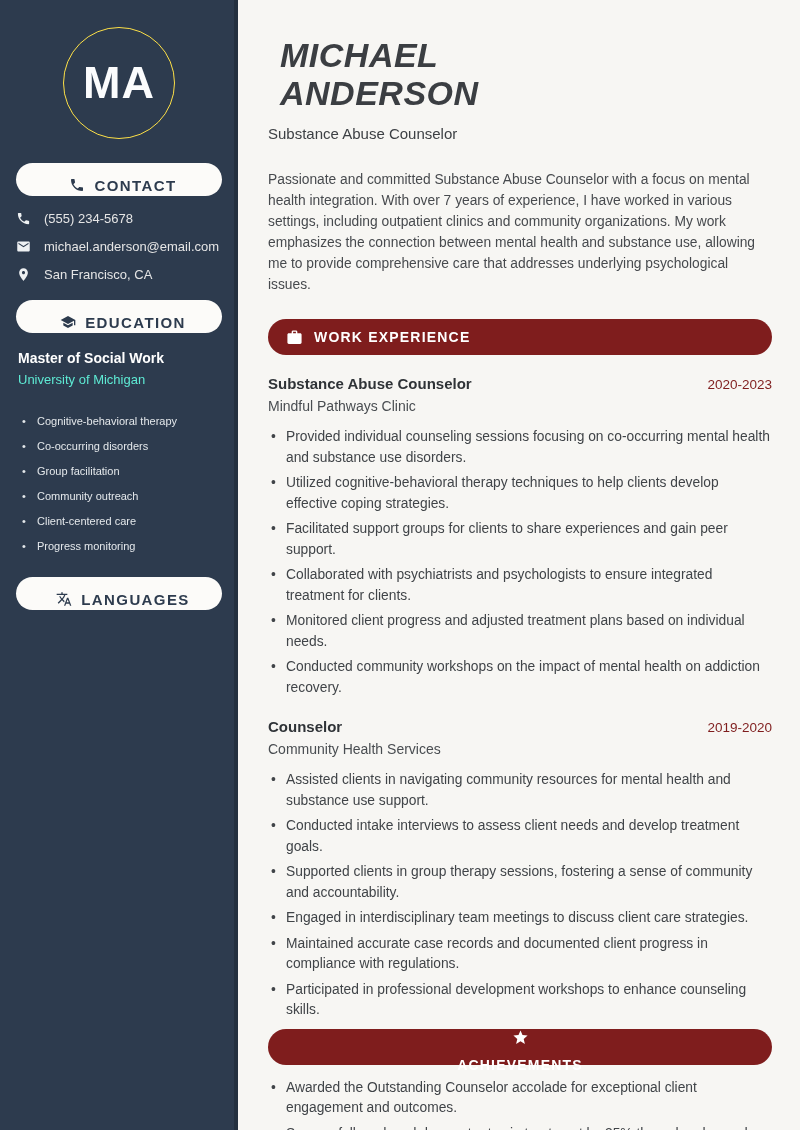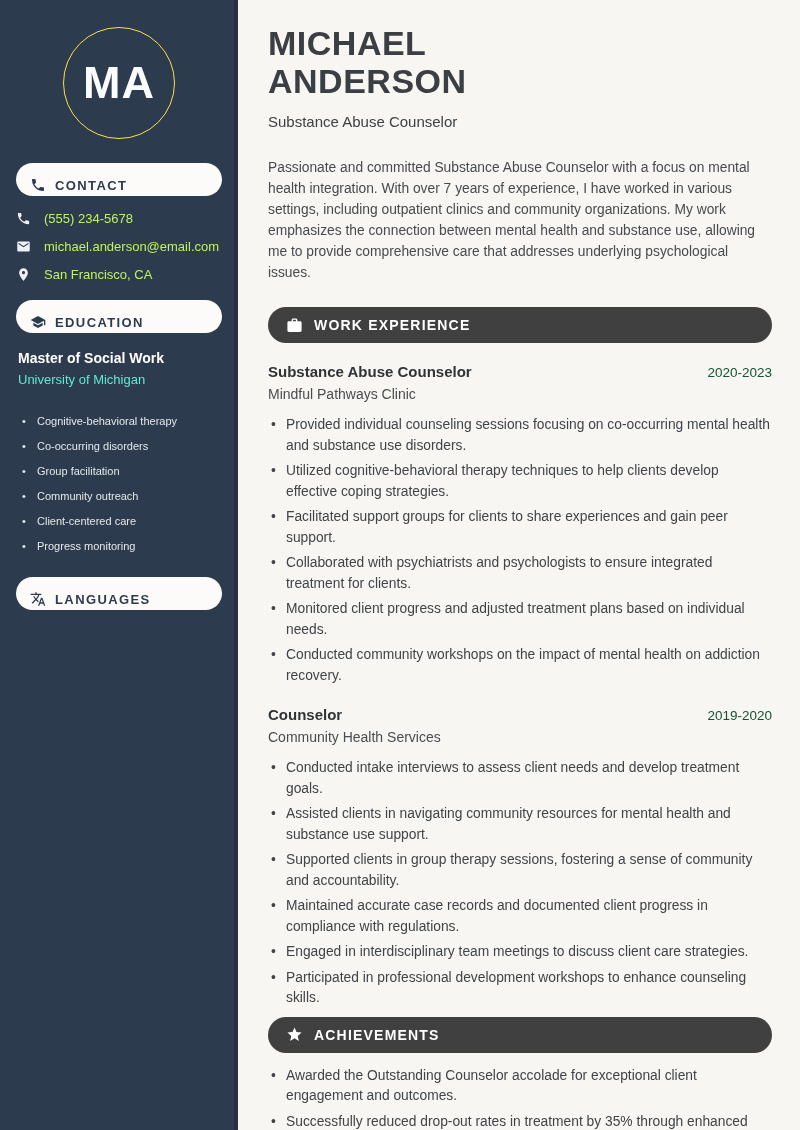--- a/index.html
+++ b/index.html
@@ -26,62 +26,62 @@
     display: flex; align-items: center; justify-content: center;
   }
   .avatar span {
     font-size: 45px; font-weight: 600; color: #fbfcfd; letter-spacing: 1px;
   }
   .side-pill {
     background: #fcfbf9; color: #2d3b4e;
     height: 33px; border-radius: 17px;
     display: flex; align-items: center; gap: 9px;
     padding: 11px 6px 0 14px; box-sizing: border-box;
-    font-size: 13px; font-weight: 700; letter-spacing: 1.4px;
+    font-size: 15px; font-weight: 700; letter-spacing: 1.4px; justify-content: center;
   }
   .side-pill svg { width: 16px; height: 16px; fill: #2d3b4e; flex-shrink: 0; }
   .contact-list { margin: 14px 0 18px 0; }
   .contact-row { display: flex; align-items: center; gap: 13px; margin-bottom: 12px; height: 16px; }
   .contact-row svg { width: 15px; height: 15px; fill: #eef1f3; flex-shrink: 0; }
-  .contact-row span { font-size: 13px; color: #bef264; }
+  .contact-row span { font-size: 13px; color: #e5e5e5; }
   .edu-block { margin: 15px 2px 24px 2px; }
   .edu-block p { margin: 0; line-height: 21px; font-size: 13px; color: #5eead4; }
   .edu-block .degree { font-weight: 700; font-size: 14px; color: #ffffff; }
   ul.side-list { list-style: none; margin: 15px 0 24px 0; padding: 0 0 0 6px; }
   ul.side-list li {
     font-size: 11px; line-height: 14px; margin-bottom: 11px; color: #e4e8eb;
     padding-left: 15px; position: relative;
   }
   ul.side-list li::before { content: "•"; position: absolute; left: 0; top: 0; color: #e4e8eb; }
 
   
   .main { flex: 1; box-sizing: border-box; padding: 24px 28px 0 30px; }
-  h1.name { margin: 0; }
+  h1.name { margin: 12px; font-style: italic; }
   .name-line {
     display: block; font-size: 34px; line-height: 38px; font-weight: 700;
     color: #3b3e42; letter-spacing: 0.5px;
   }
   .subtitle { margin-top: 13px; font-size: 15px; color: #3d4044; }
   .summary { margin: 27px 0 0 0; font-size: 13.8px; line-height: 21px; color: #474a4e; }
 
   .section-pill {
     margin-top: 24px;
-    background: #404040; color: #ffffff;
+    background: #7f1d1d; color: #ffffff;
     height: 36px; border-radius: 18px;
     display: flex; align-items: center; gap: 11px;
     padding: 0 18px; box-sizing: border-box;
     font-size: 14px; font-weight: 700; letter-spacing: 1.2px;
   }
-  .section-pill.tight { margin-top: 8px; }
+  .section-pill.tight { margin-top: 8px; flex-direction: column; }
   .section-pill svg { width: 17px; height: 17px; fill: #ffffff; flex-shrink: 0; }
 
   .job { margin-top: 20px; }
   .job-header { display: flex; justify-content: space-between; align-items: baseline; }
   .job-title { font-size: 15px; font-weight: 700; color: #2f3337; }
-  .job-dates { font-size: 13.5px; color: #14532d; }
+  .job-dates { font-size: 13.5px; color: #7f1d1d; }
   .job-company { margin-top: 6px; font-size: 14px; color: #494d51; }
   ul.bullets { list-style: none; margin: 13px 0 0 0; padding: 0 0 0 3px; }
   ul.bullets li {
     font-size: 13.8px; line-height: 20.5px; color: #404448;
     margin-bottom: 5px; padding-left: 15px; position: relative;
   }
   ul.bullets li::before { content: "•"; position: absolute; left: 0; top: 0; color: #404448; }
   ul.bullets.last { margin-bottom: 0; }
 </style>
 </head>
@@ -191,25 +191,25 @@
     </section>
 
     <section class="job">
       <div class="job-header">
         <span class="job-title">Counselor</span>
         <span class="job-dates">2019-2020</span>
       </div>
       <div class="job-company">Community Health Services</div>
       <ul class="bullets">
 
-      <li>Conducted intake interviews to assess client needs and develop treatment goals.</li>
-          <li>Assisted clients in navigating community resources for mental health and substance use support.</li>
+      <li>Assisted clients in navigating community resources for mental health and substance use support.</li>
+          <li>Conducted intake interviews to assess client needs and develop treatment goals.</li>
           <li>Supported clients in group therapy sessions, fostering a sense of community and accountability.</li>
+          <li>Engaged in interdisciplinary team meetings to discuss client care strategies.</li>
           <li>Maintained accurate case records and documented client progress in compliance with regulations.</li>
-          <li>Engaged in interdisciplinary team meetings to discuss client care strategies.</li>
           <li>Participated in professional development workshops to enhance counseling skills.</li>
         </ul>
     </section>
 
     <div class="section-pill tight">
       <svg viewBox="0 0 24 24">
           <path d="M12 17.27L18.18 21l-1.64-7.03L22 9.24l-7.19-.61L12 2 9.19 8.63 2 9.24l5.46 4.73L5.82 21z"></path>
         </svg>
       <span>ACHIEVEMENTS</span>
     </div>

